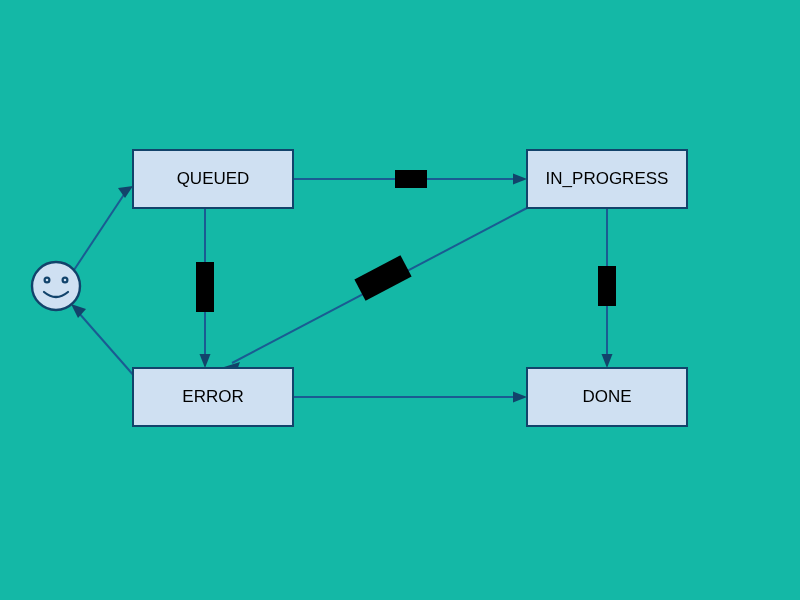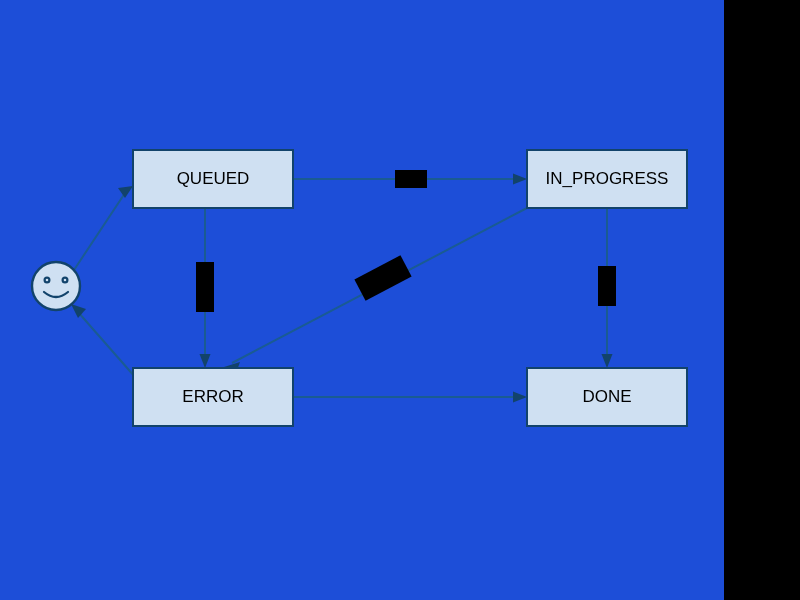--- a/index.html
+++ b/index.html
@@ -9,23 +9,23 @@
     background: #000000;
   }
   body {
     width: 800px;
     height: 600px;
     overflow: hidden;
     font-family: "Liberation Sans", sans-serif;
   }
   #canvas-root {
     position: relative;
-    width: 724px;
+    width: 800px;
     height: 600px;
-    background: #1d4ed8;
+    background: #14b8a6;
   }
   #diagram-svg {
     position: absolute;
     left: 0;
     top: 0;
     width: 800px;
     height: 600px;
     display: block;
   }
   .state-node-rect {

